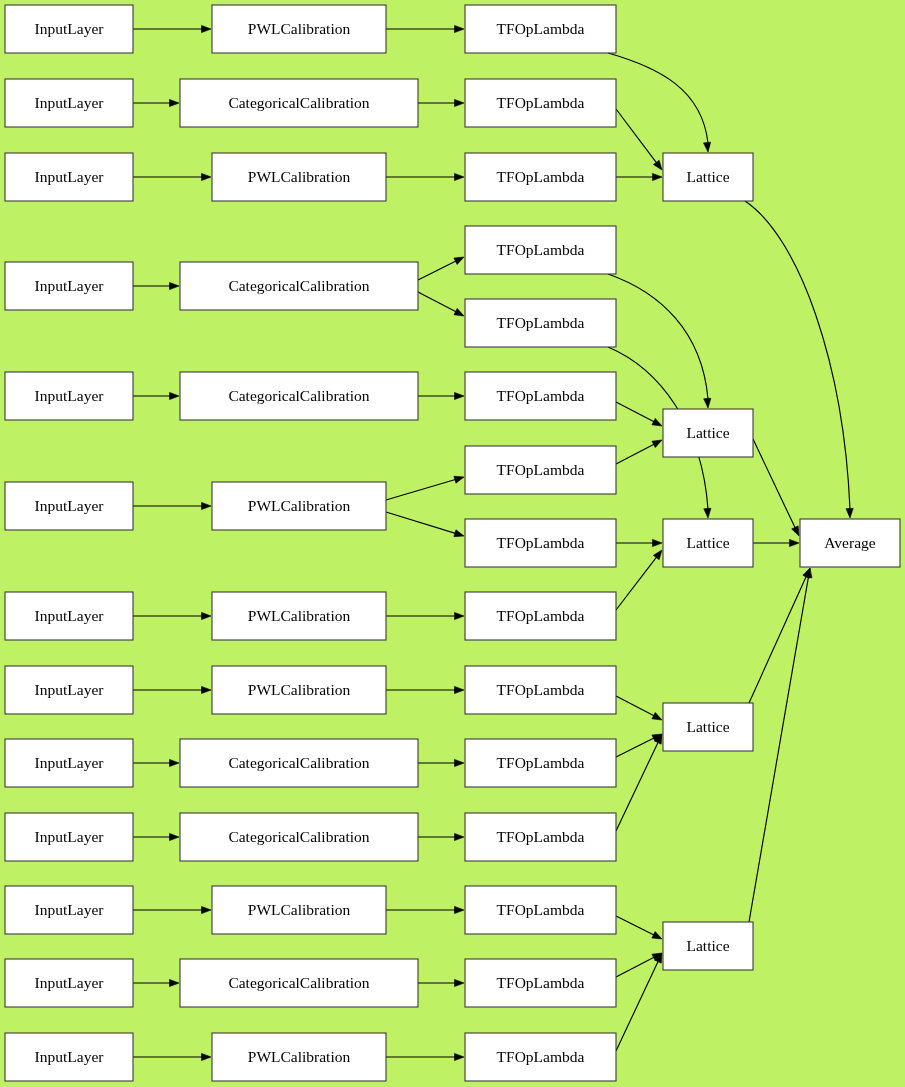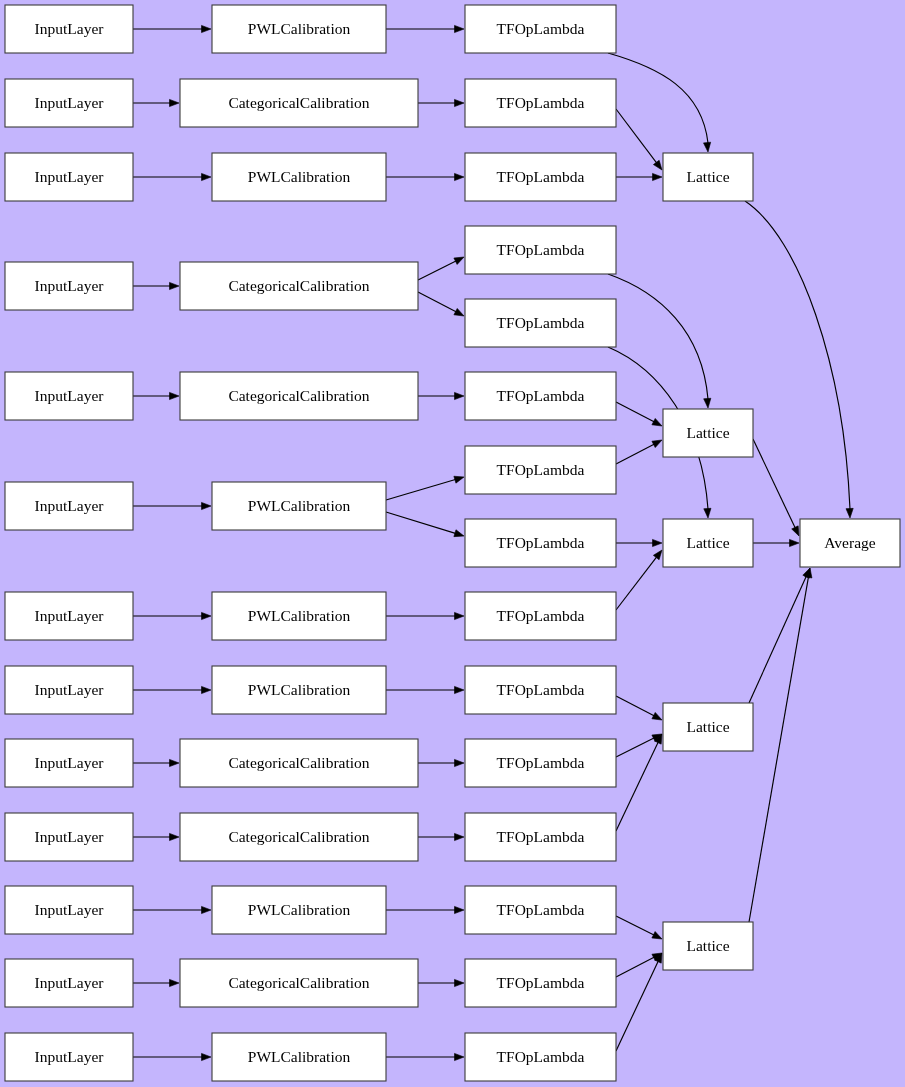--- a/index.html
+++ b/index.html
@@ -4,21 +4,21 @@
 <style>
   html, body {
     margin: 0;
     padding: 0;
     background: #ffffff;
   }
   #canvas {
     position: relative;
     width: 905px;
     height: 1087px;
-    background: #c4b5fd;
+    background: #bef264;
     overflow: hidden;
     font-family: "Liberation Serif", "DejaVu Serif", serif;
   }
   svg#graph {
     position: absolute;
     top: 0;
     left: 0;
     width: 905px;
     height: 1087px;
     display: block;

